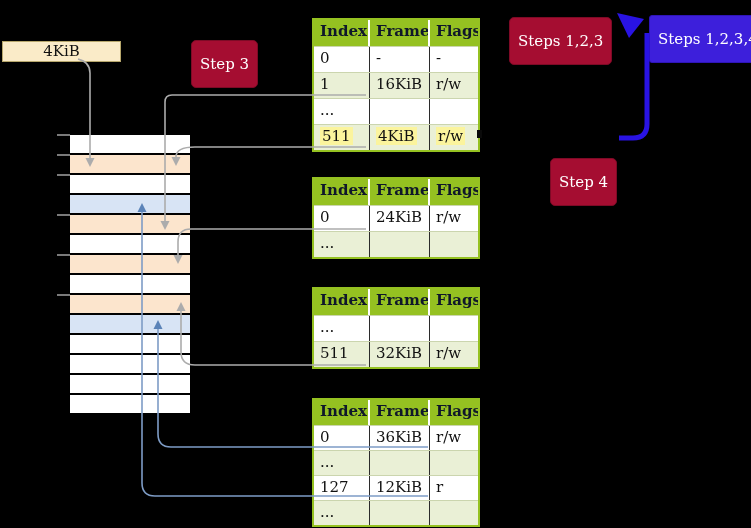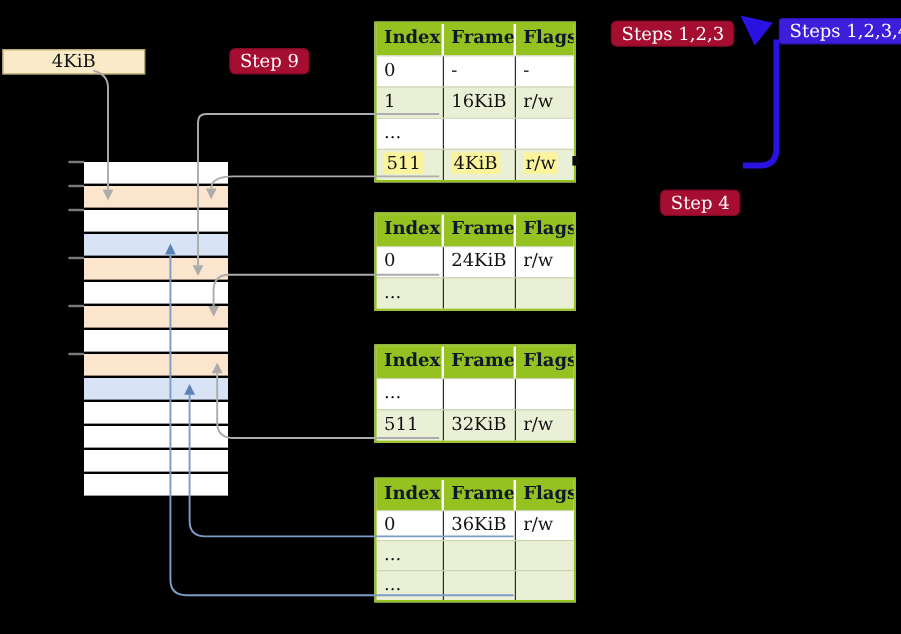--- a/index.html
+++ b/index.html
@@ -5,21 +5,21 @@
   html,body{margin:0;padding:0;background:#000;}
   #canvas{position:relative;width:751px;height:528px;background:#000;overflow:hidden;
           font-family:"DejaVu Serif", serif;}
 
   
   .sizebox{position:absolute;left:2px;top:41px;width:117px;height:19px;line-height:19px;
            background:#FAEBC8;border:1px solid #B7A76C;text-align:center;
            font-size:15px;color:#111;}
 
   
-  .badge{position:absolute;height:18px;line-height:18px;padding:1px 8px;border-radius:5px;
+  .badge{position:absolute;height:18px;line-height:18px;padding:14px 8px;border-radius:5px;
          font-size:15px;color:#fff;white-space:nowrap;}
   .badge.red{background:#A50D31;border:1px solid #7E0A26;}
   .badge.blue{background:#3D1FDB;border:1px solid #2F15B8;border-radius:3px;}
 
   
   .memcol{position:absolute;left:70px;top:135px;width:120px;}
   .mem-row{height:18px;margin-bottom:2px;}
   .mem-row.white{background:#FFFFFF;}
   .mem-row.peach{background:#FCE5CD;}
   .mem-row.blue{background:#D8E4F5;}
@@ -42,21 +42,21 @@
 
   svg.overlay{position:absolute;left:0;top:0;pointer-events:none;}
 </style>
 </head>
 <body>
 
 <div id="canvas">
 
   <div class="sizebox">4KiB</div>
 
-  <div class="badge red" style="left:191px;top:40px;">Step 9</div>
+  <div class="badge red" style="left:191px;top:40px;">Step 3</div>
   <div class="badge red" style="left:509px;top:17px;">Steps 1,2,3</div>
   <div class="badge blue" style="left:649px;top:15px;">Steps 1,2,3,4</div>
   <div class="badge red" style="left:550px;top:158px;">Step 4</div>
 
   <div class="tick" style="top:134px;"></div>
   <div class="tick" style="top:154px;"></div>
   <div class="tick" style="top:174px;"></div>
   <div class="tick" style="top:214px;"></div>
   <div class="tick" style="top:254px;"></div>
   <div class="tick" style="top:294px;"></div>
@@ -151,20 +151,25 @@
     <div class="prow">
       <div class="cell c0"><span>0</span></div>
       <div class="cell c1"><span>36KiB</span></div>
       <div class="cell c2"><span>r/w</span></div>
     </div>
     <div class="prow shaded">
       <div class="cell c0"><span>...</span></div>
       <div class="cell c1"><span></span></div>
       <div class="cell c2"><span></span></div>
     </div>
+    <div class="prow">
+      <div class="cell c0"><span>127</span></div>
+      <div class="cell c1"><span>12KiB</span></div>
+      <div class="cell c2"><span>r</span></div>
+    </div>
     <div class="prow shaded">
       <div class="cell c0"><span>...</span></div>
       <div class="cell c1"><span></span></div>
       <div class="cell c2"><span></span></div>
     </div>
   </div>
 
   <svg class="overlay" width="751" height="528" viewBox="0 0 751 528">
 
     <path d="M 78 59 C 86 61 90 65 90 73 L 90 158" fill="none" stroke="#ACACAC" stroke-width="1.6"></path>

